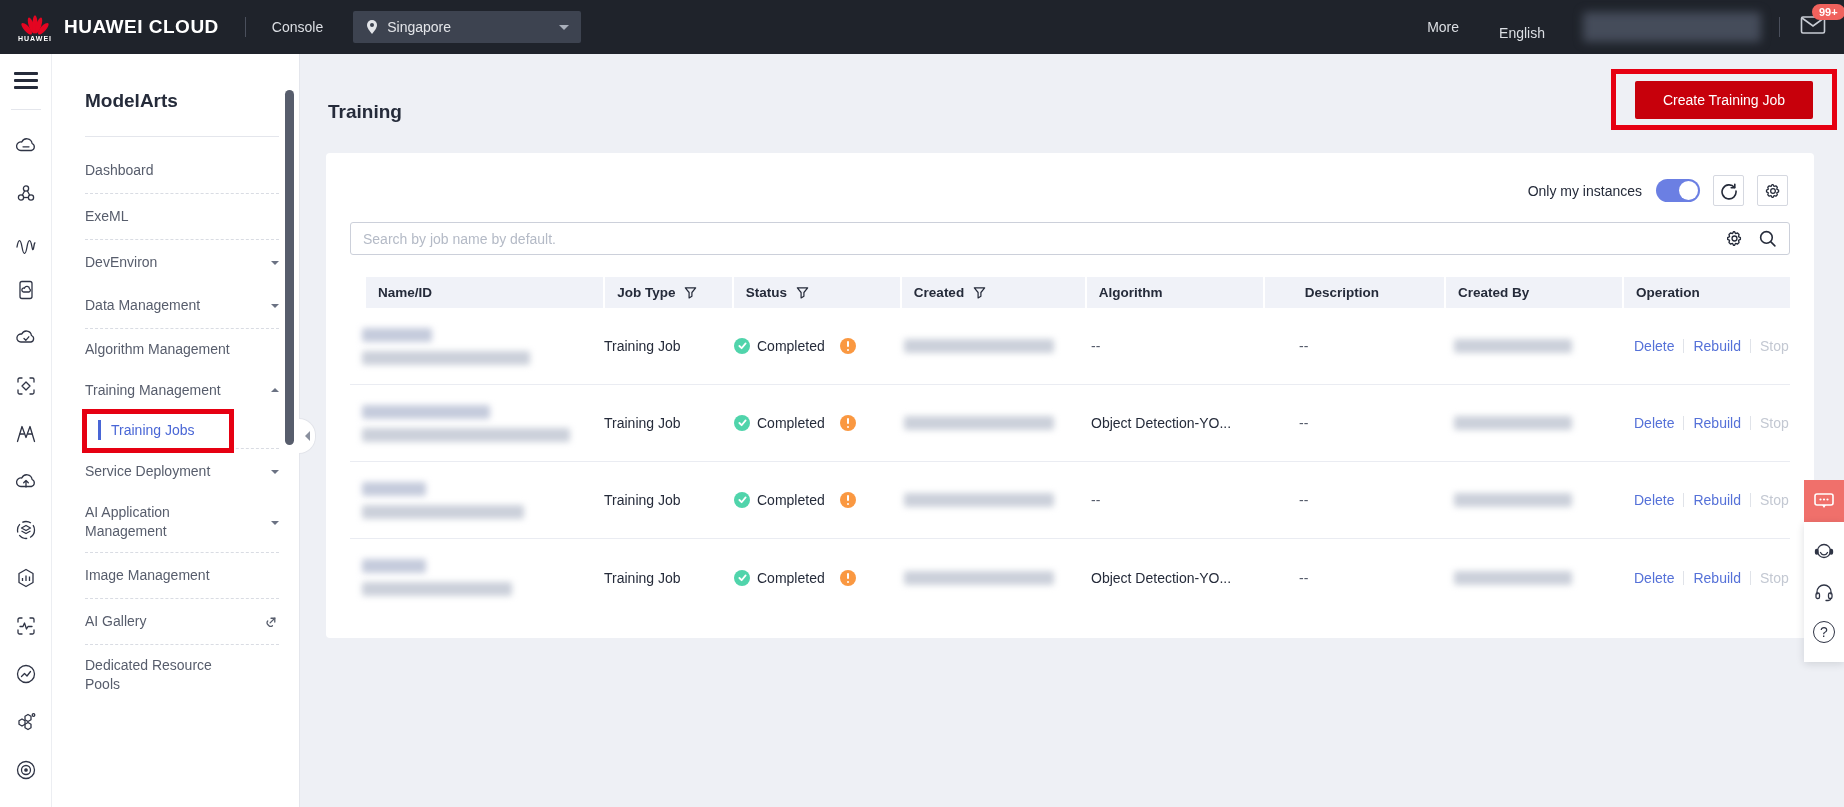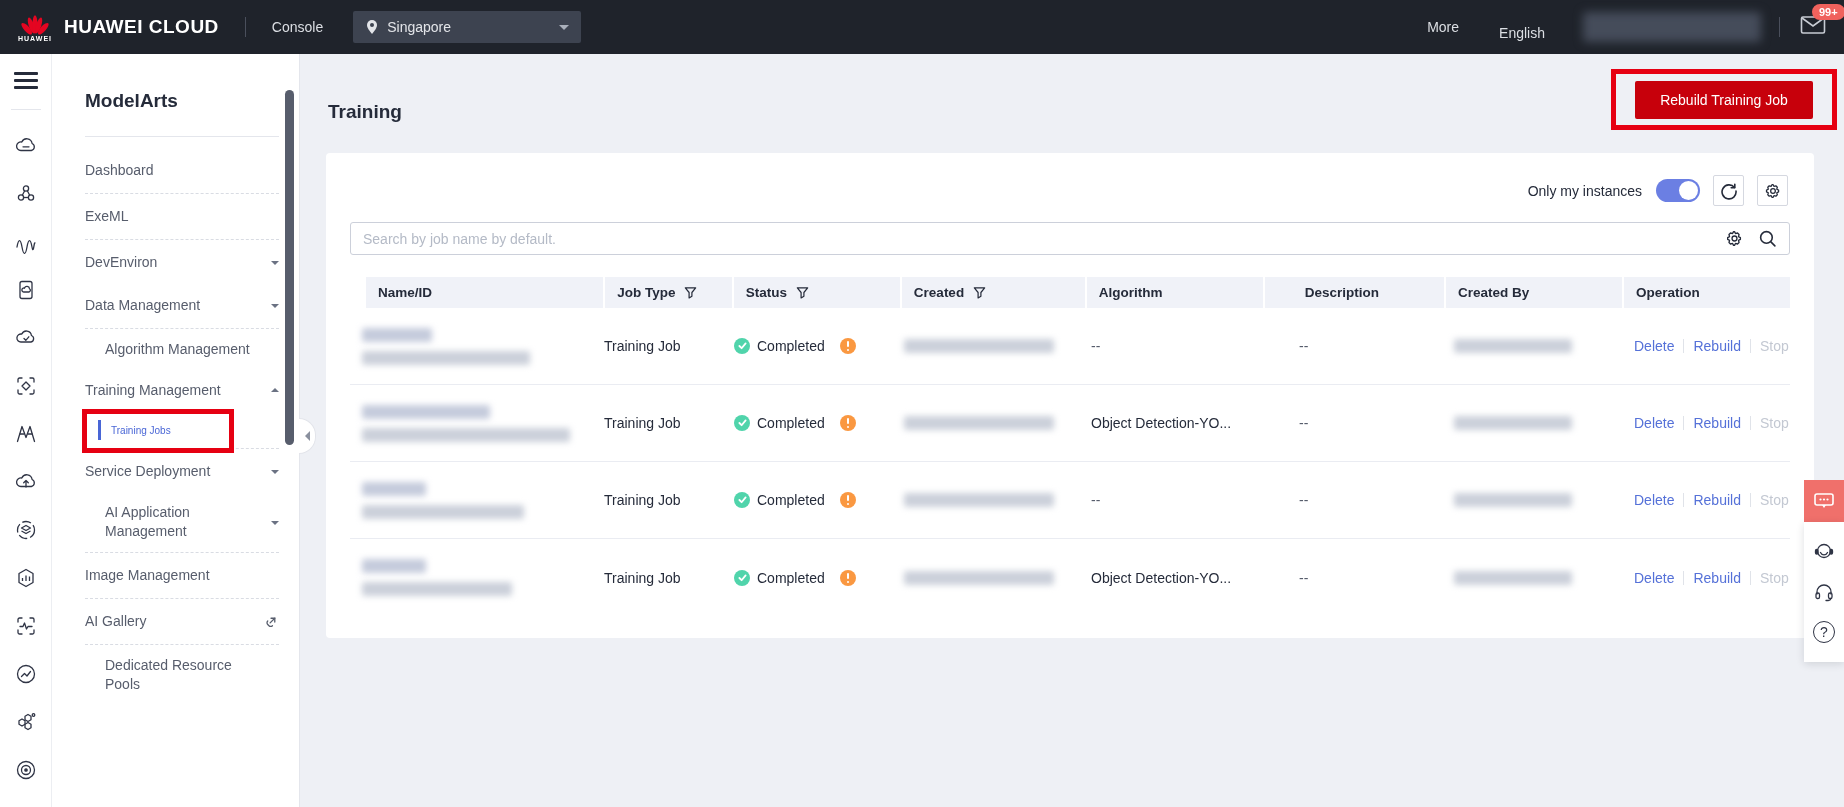--- a/index.html
+++ b/index.html
@@ -37,29 +37,29 @@
   .rail-div { width:30px; height:1px; background:#e4e6ec; margin-bottom:12px; }
   .ricon { width:26px; height:26px; margin:11px 0; cursor:pointer; display:flex; align-items:center; justify-content:center; }
   .ricon svg { width:24px; height:24px; }
 
   
   .sidebar { position:absolute; top:54px; left:52px; bottom:0; width:248px; background:#fff; border-right:1px solid #e4e6ec; z-index:39; padding:36px 20px 2px 33px; }
   .side-title { font-size:19px; font-weight:bold; color:#252b3a; }
   .side-divider { height:1px; background:#e4e6ec; margin:24px 0 12px 0; }
   .nav-item { display:flex; justify-content:space-between; align-items:center; color:#575d6c; font-size:14px;
               padding:12px 0; cursor:pointer; line-height:19px; }
-  .nav-item.two-line { padding:10px 0;margin-left:20px; }
+  .nav-item.two-line { padding:10px 0; }
   .nav-sep { border-top:1px dashed #d9dce3; margin:1px 0; }
   .caret { width:0; height:0; border:4.5px solid transparent; flex:none; margin-left:8px; }
   .caret.down { border-top-color:#6b7283; margin-top:5px; }
   .caret.up { border-bottom-color:#6b7283; margin-bottom:5px; }
   .sub-wrap { position:relative; margin:8px 0 8px 13px; width:120px; }
   .sub-item { display:flex; align-items:center; cursor:pointer; }
   .active-bar { width:3px; height:20px; background:#4966d6; margin-right:10px; flex:none; }
-  .sub-item span { color:#4966d6; font-size:10px; }
+  .sub-item span { color:#4966d6; font-size:14px; }
   .annotation { position:absolute; border:5px solid #e60012; pointer-events:none; z-index:30; }
   .ann-jobs { left:-16px; top:-11px; width:152px; height:44px; }
   .side-scrollthumb { position:absolute; right:5px; top:36px; width:9px; height:355px; background:#575d6c; border-radius:5px; }
   .collapse-tab { position:absolute; right:-17px; top:364px; width:17px; height:36px; background:#fff; border:1px solid #e2e4ea; border-left:none;
                   border-radius:0 18px 18px 0; display:flex; align-items:center; justify-content:center; cursor:pointer; z-index:41; }
   .collapse-arrow { width:0; height:0; border:5px solid transparent; border-right-color:#8a909e; margin-left:-4px; }
 
   
   .main { position:absolute; top:54px; left:300px; right:0; bottom:0; background:#eef0f5; }
   .page-title { position:absolute; left:28px; top:47px; font-size:19px; font-weight:bold; color:#252b3a; }
@@ -325,21 +325,21 @@
     <div class="side-scrollthumb"></div>
     <div class="collapse-tab">
         <div class="collapse-arrow"></div>
       </div>
   </aside>
 
   <main class="main">
     <h1 class="page-title">Training</h1>
 
     <div class="ann-create">
-      <button class="create-btn">Rebuild Training Job</button>
+      <button class="create-btn">Create Training Job</button>
     </div>
 
     <section class="card">
       <div class="controls-row">
         <span class="omi-label">Only my instances</span>
         <div class="toggle">
             <div class="knob"></div>
           </div>
         <div class="icon-btn">
           <svg viewBox="0 0 18 18" fill="none" stroke="#252b3a" stroke-width="1.6" stroke-linecap="round">

